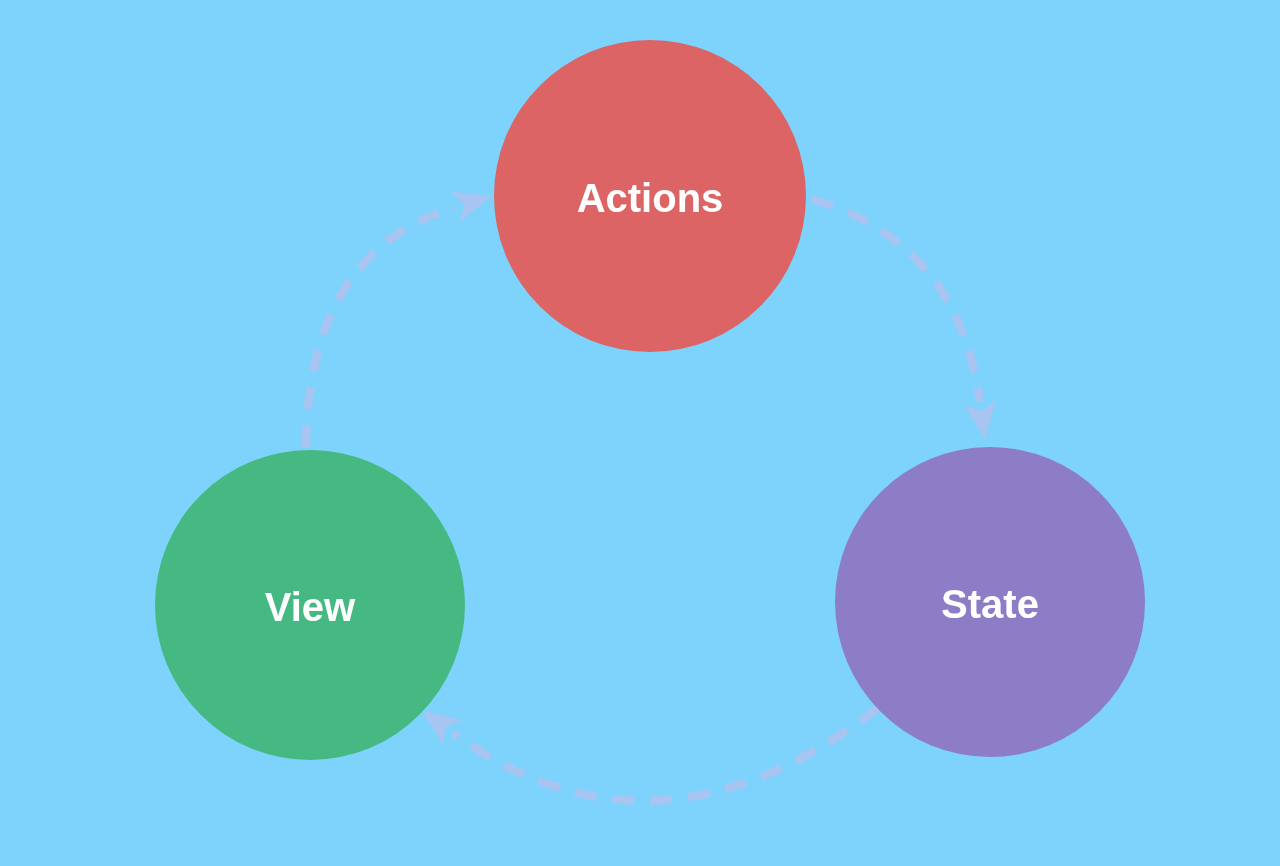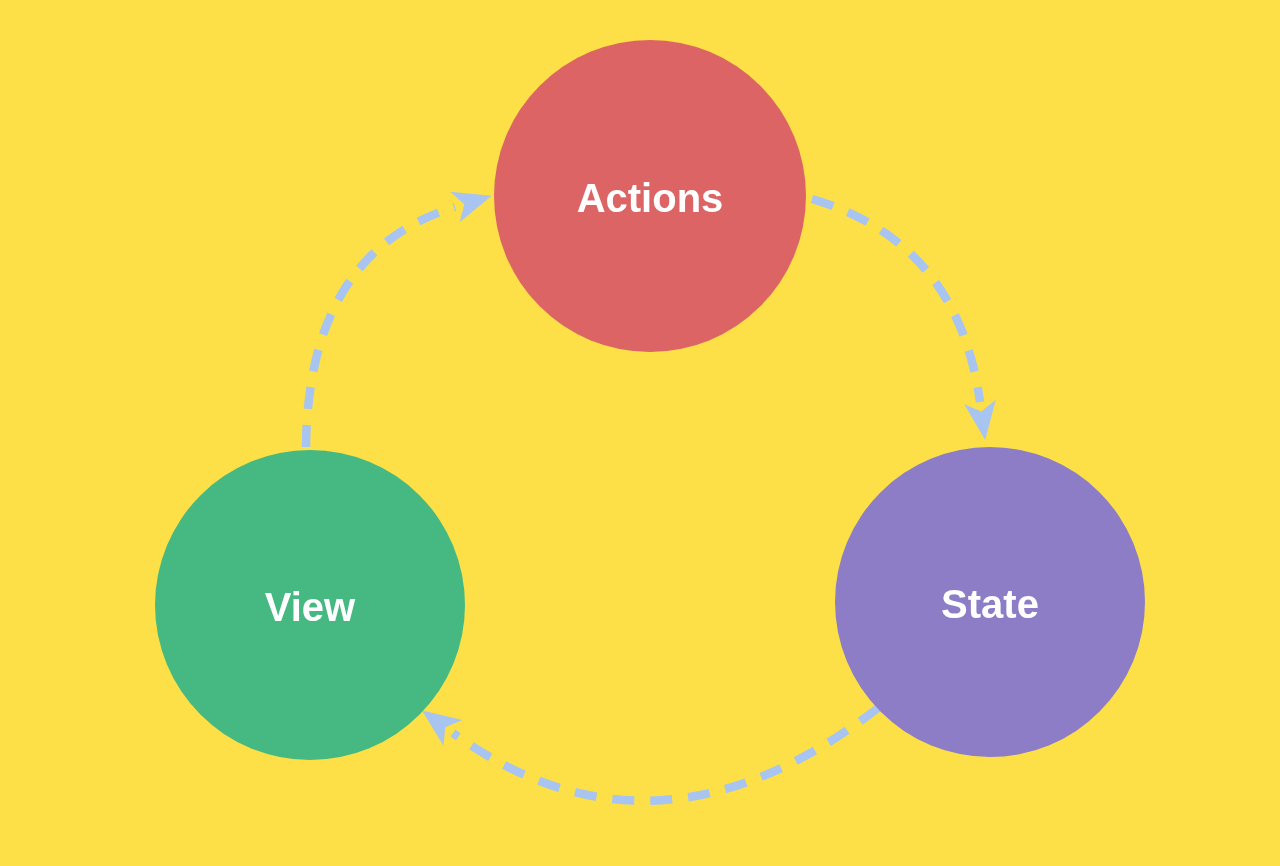--- a/index.html
+++ b/index.html
@@ -4,21 +4,21 @@
 <style>
   html, body {
     margin: 0;
     padding: 0;
     background: #ffffff;
   }
   .canvas {
     position: relative;
     width: 1280px;
     height: 866px;
-    background: #fde047;
+    background: #7dd3fc;
     overflow: hidden;
     font-family: "Liberation Sans", sans-serif;
   }
   svg { display: block; }
   .edge {
     fill: none;
     stroke-width: 8.5;
     stroke-dasharray: 22 16;
     stroke-linecap: butt;
   }

